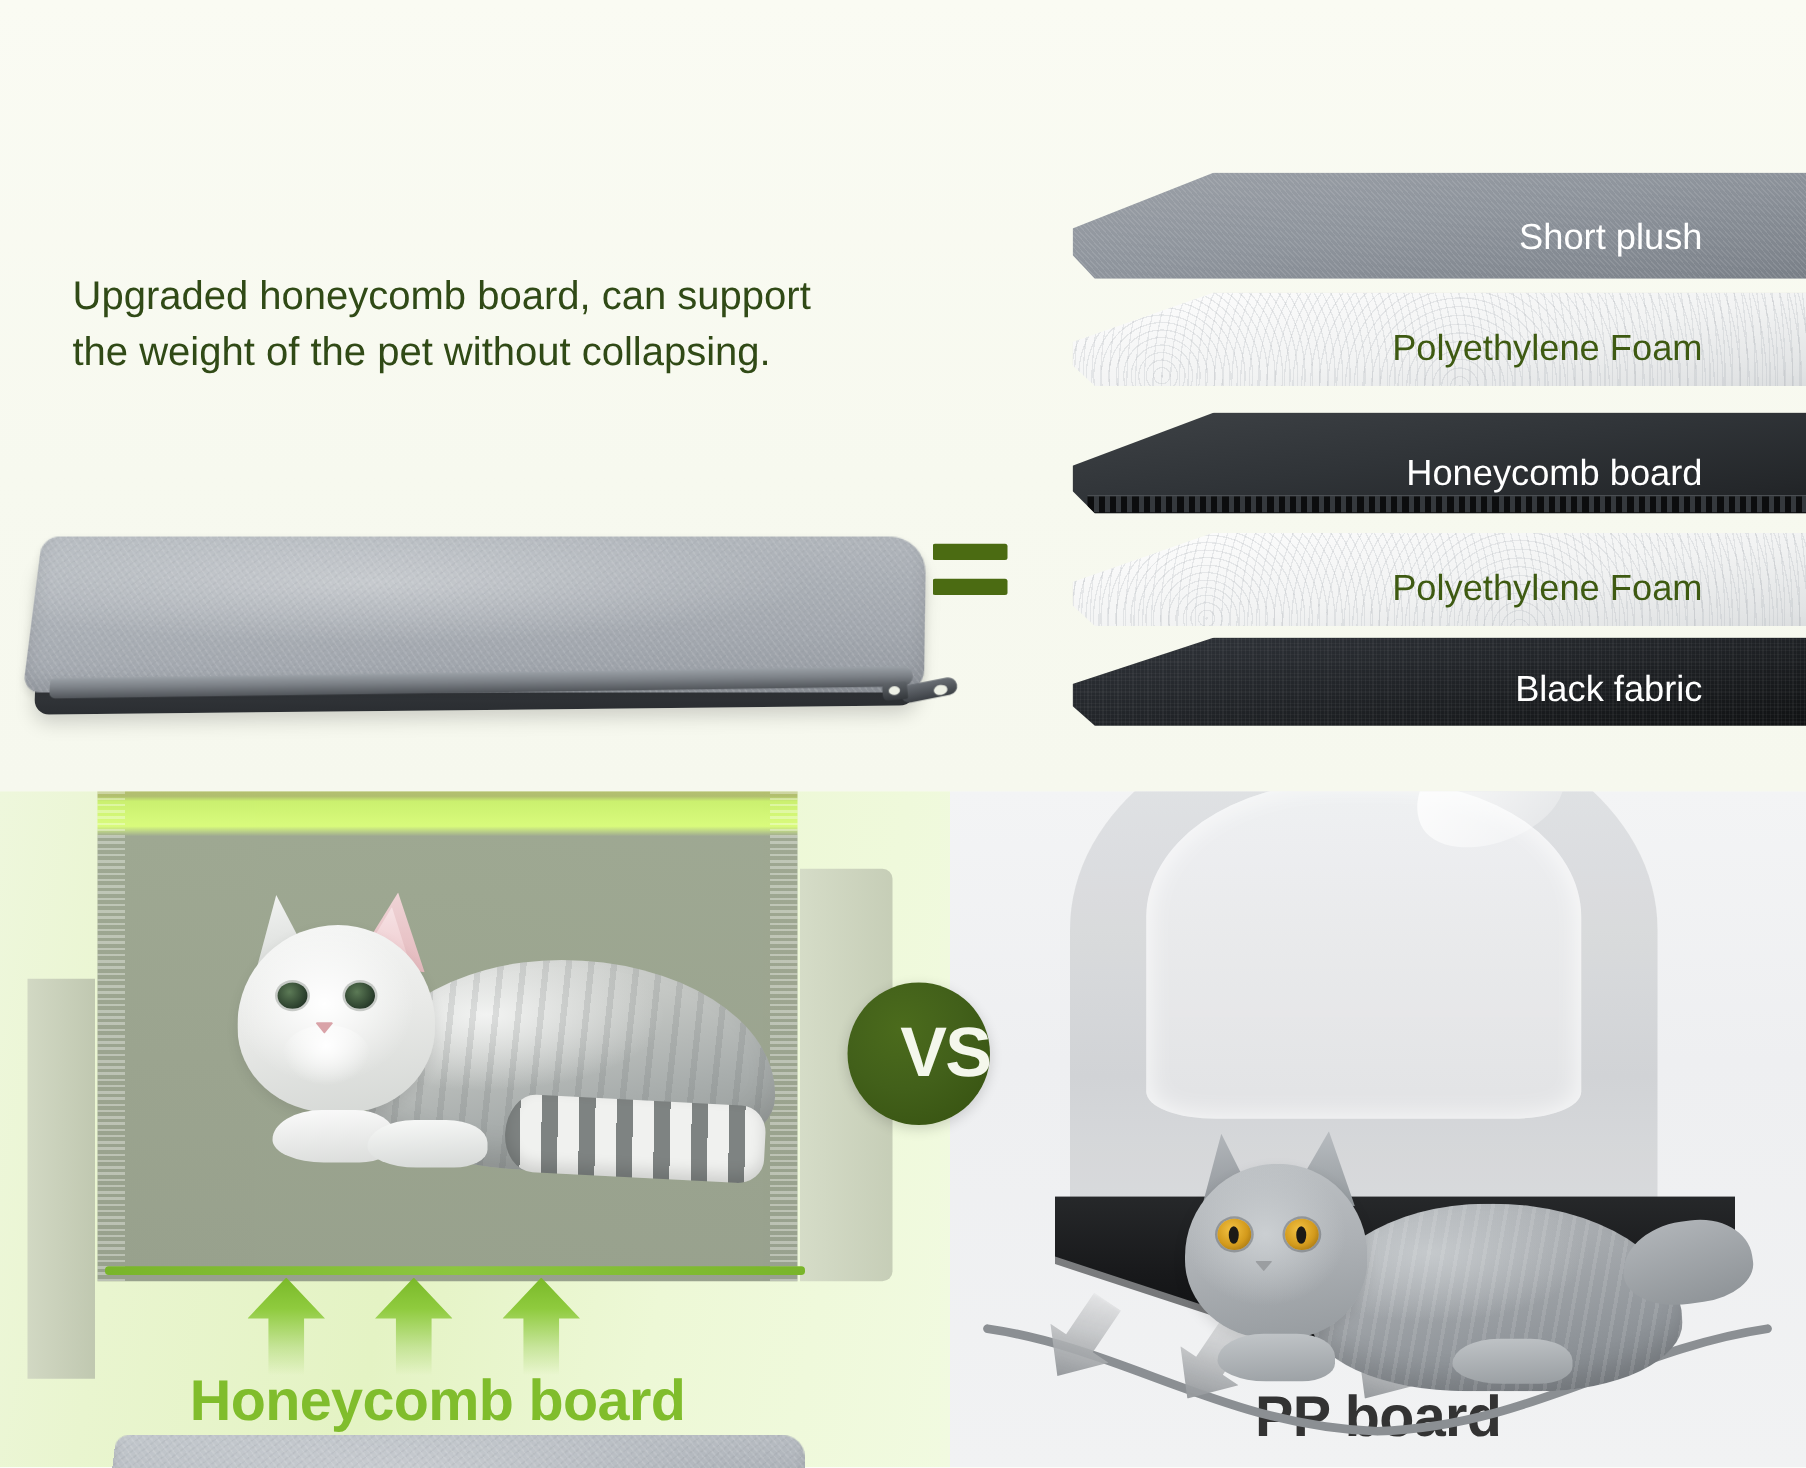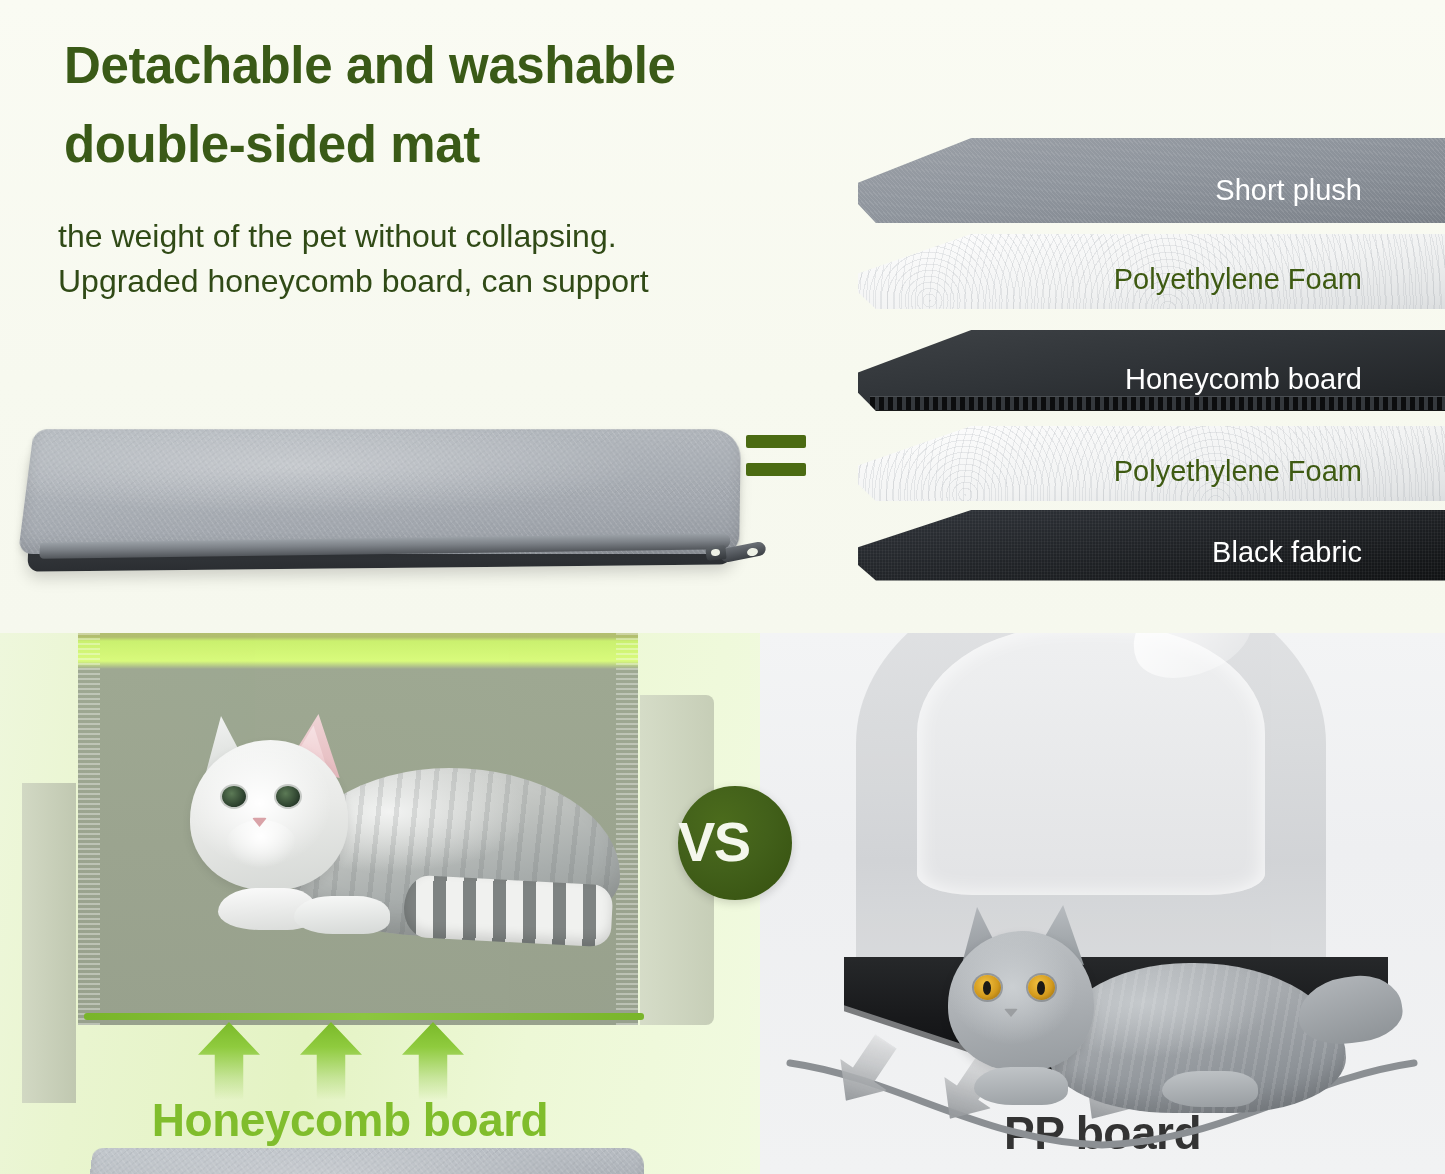--- a/index.html
+++ b/index.html
@@ -465,44 +465,39 @@
   #label-pp {
     position:absolute; left:760px; top:1090px; width:685px; text-align:center;
     font-size:46px; font-weight:bold; color:#333333; letter-spacing:-0.5px;
   }
 
   
   #vs-badge {
     position:absolute; left:678px; top:786px; width:114px; height:114px;
     border-radius:50%;
     background:radial-gradient(circle at 38% 32%, #4b6b1c 0%, #42601a 46%, #35500f 100%);
-    display:flex; align-items:center; justify-content:flex-start;
+    display:flex; align-items:center; justify-content:flex-end;
     z-index:20; box-shadow:0 3px 10px rgba(0,0,0,.16);
   }
   #vs-badge .vs-text {
     color:#f4f7ec; font-size:56px; font-weight:bold; letter-spacing:-1.5px;
     line-height:1; margin-top:-2px;
   }
 </style>
 </head>
 <body>
 
 <div id="page">
 
   <div id="top-section">
 
-    <div id="headline-block">
-      <div class="headline-line"><span>Detachable and washable</span></div>
-      <br>
-      <div class="headline-line"><span>double-sided mat</span></div>
-    </div>
 
     <div id="subtitle">
+      <span class="sub-line">Upgraded honeycomb board, can support</span>
       <span class="sub-line">the weight of the pet without collapsing.</span>
-      <span class="sub-line">Upgraded honeycomb board, can support</span>
     </div>
 
     <div id="mat-figure">
       <div id="mat-base"></div>
       <div id="mat-top"></div>
       <div id="mat-frontedge"></div>
       <div id="zipper-pull">
         <div class="zp-body"></div>
         <div class="zp-hole1"></div>
         <div class="zp-head"></div>

